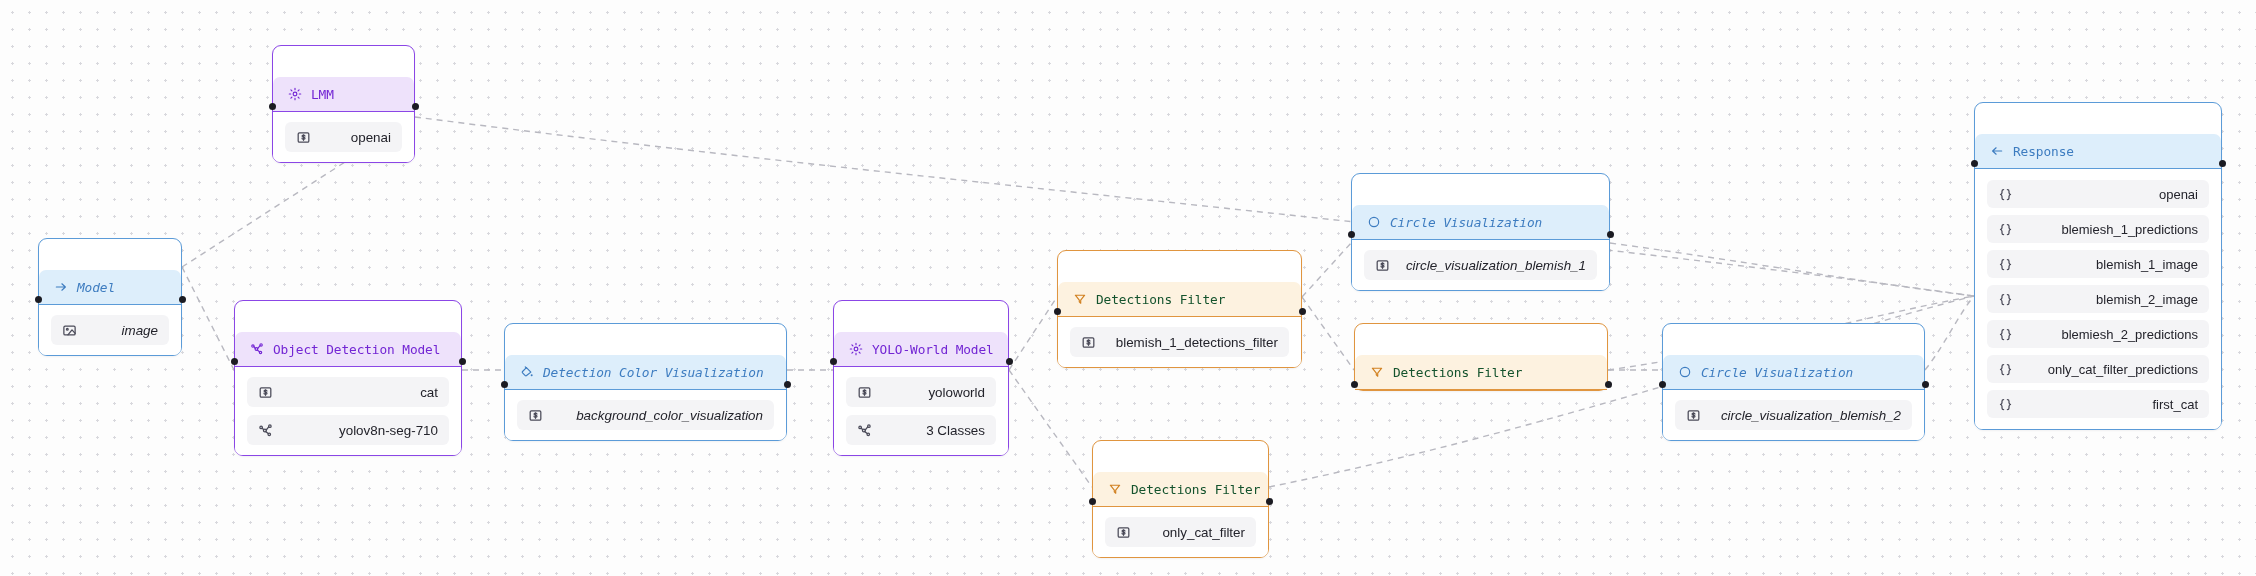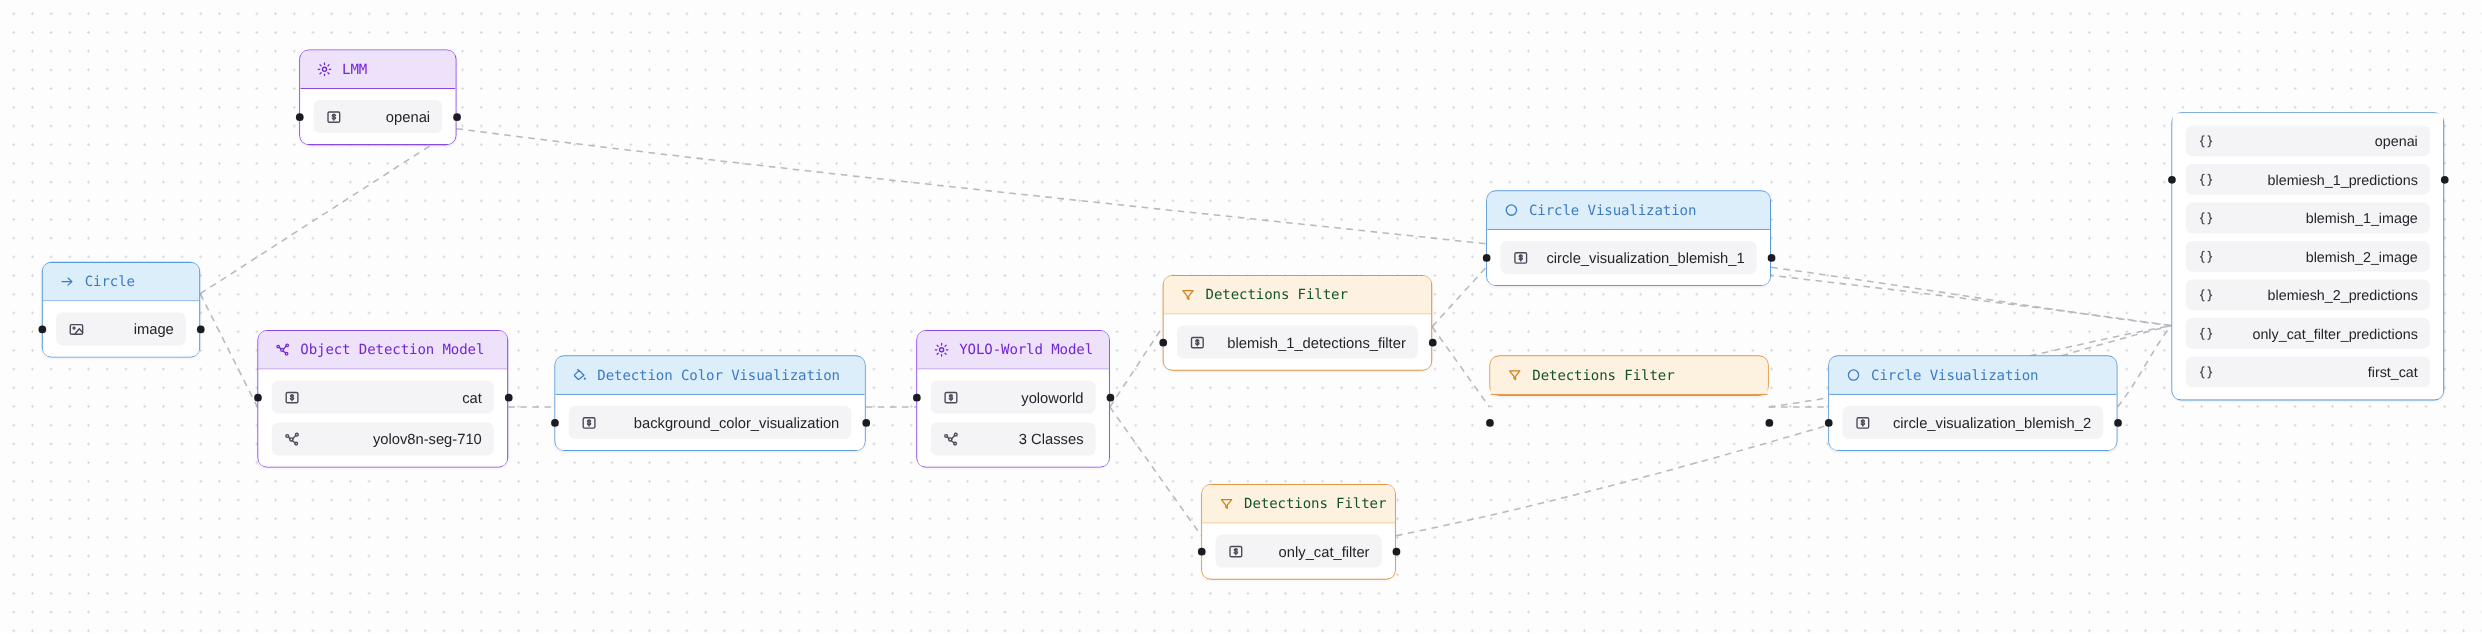--- a/index.html
+++ b/index.html
@@ -44,20 +44,21 @@
     gap: 9px;
     padding: 0 15px;
     height: 35px;
     border-radius: 7px 7px 0 0;
     border-bottom: 1.4px solid #c9c9d4;
     box-sizing: border-box;
     font-family: "DejaVu Sans Mono", monospace;
     font-size: 12.8px;
     letter-spacing: -0.1px;
     white-space: nowrap;
+    margin-top: 31px;
   }
   .node-body {
     padding: 10px 12px;
     display: flex;
     flex-direction: column;
     gap: 8px;
     border-radius: 0 0 7px 7px;
     background: #fff;
   }
   .row {
@@ -95,21 +96,21 @@
   
   .t-purple { border-color: #8b46e6; }
   .t-purple .node-header {
     background: #eee2fb;
     border-bottom-color: #8b46e6;
     color: #7326d4;
   }
   .t-purple .hdr-icon { color: #7326d4; }
 
   
-  .t-blue { border-color: #5b9bd8; }
+  .t-blue { border-color: #5b9bd8; font-style: italic; }
   .t-blue .node-header {
     background: #ddeefb;
     border-bottom-color: #5b9bd8;
     color: #3d7cc0;
   }
   .t-blue .hdr-icon { color: #3d7cc0; }
 
   
   .t-amber { border-color: #e0953f; }
   .t-amber .node-header {
@@ -190,21 +191,21 @@
         <div class="handle left" style="top: 56.5px;"></div>
         <div class="handle right" style="top: 56.5px;"></div>
       </div>
       <div class="node t-blue" style="left: 38px; top: 238px; width: 144px;">
         <div class="node-header">
           <span class="hdr-icon">
             <svg width="14" height="14" viewBox="0 0 24 24" fill="none" stroke="currentColor" stroke-width="2" stroke-linecap="round" stroke-linejoin="round">
               <path d="M4 12h15M13.5 6.5 19.5 12l-6 5.5"></path>
             </svg>
           </span>
-          <span>Circle</span>
+          <span>Model</span>
         </div>
         <div class="node-body">
           <div class="row">
             <span class="row-icon">
               <svg width="15" height="15" viewBox="0 0 24 24" fill="none" stroke="currentColor" stroke-width="2" stroke-linecap="round" stroke-linejoin="round">
                 <rect x="3" y="5" width="18" height="14" rx="2"></rect>
                 <circle cx="8.5" cy="10" r="1.4"></circle>
                 <path d="M21 16.5 16 11l-6.5 8"></path>
               </svg>
             </span>
@@ -419,20 +420,28 @@
                 <path d="M14.3 9.6c0-.9-1-1.5-2.3-1.5s-2.3.6-2.3 1.5.9 1.4 2.3 1.7 2.4.8 2.4 1.8-1.1 1.6-2.4 1.6-2.4-.7-2.4-1.6"></path>
               </svg>
             </span>
             <span>only_cat_filter</span>
           </div>
         </div>
         <div class="handle left" style="top: 56.5px;"></div>
         <div class="handle right" style="top: 56.5px;"></div>
       </div>
       <div class="node t-response" style="left: 1974px; top: 102px; width: 248px;">
+        <div class="node-header">
+          <span class="hdr-icon">
+            <svg width="14" height="14" viewBox="0 0 24 24" fill="none" stroke="currentColor" stroke-width="2" stroke-linecap="round" stroke-linejoin="round">
+              <path d="M20 12H5M10.5 6.5 4.5 12l6 5.5"></path>
+            </svg>
+          </span>
+          <span>Response</span>
+        </div>
         <div class="node-body">
           <div class="row">
             <span class="row-icon">
               <svg width="15" height="15" viewBox="0 0 24 24" fill="none" stroke="currentColor" stroke-width="2" stroke-linecap="round" stroke-linejoin="round">
                 <path d="M9 4c-2 0-2.6 1.2-2.6 2.6v2.3c0 1.4-.6 2.6-2.4 3.1 1.8.5 2.4 1.7 2.4 3.1v2.3C6.4 18.8 7 20 9 20"></path>
                 <path d="M15 4c2 0 2.6 1.2 2.6 2.6v2.3c0 1.4.6 2.6 2.4 3.1-1.8.5-2.4 1.7-2.4 3.1v2.3c0 1.4-.6 2.6-2.6 2.6"></path>
               </svg>
             </span>
             <span>openai</span>
           </div>

